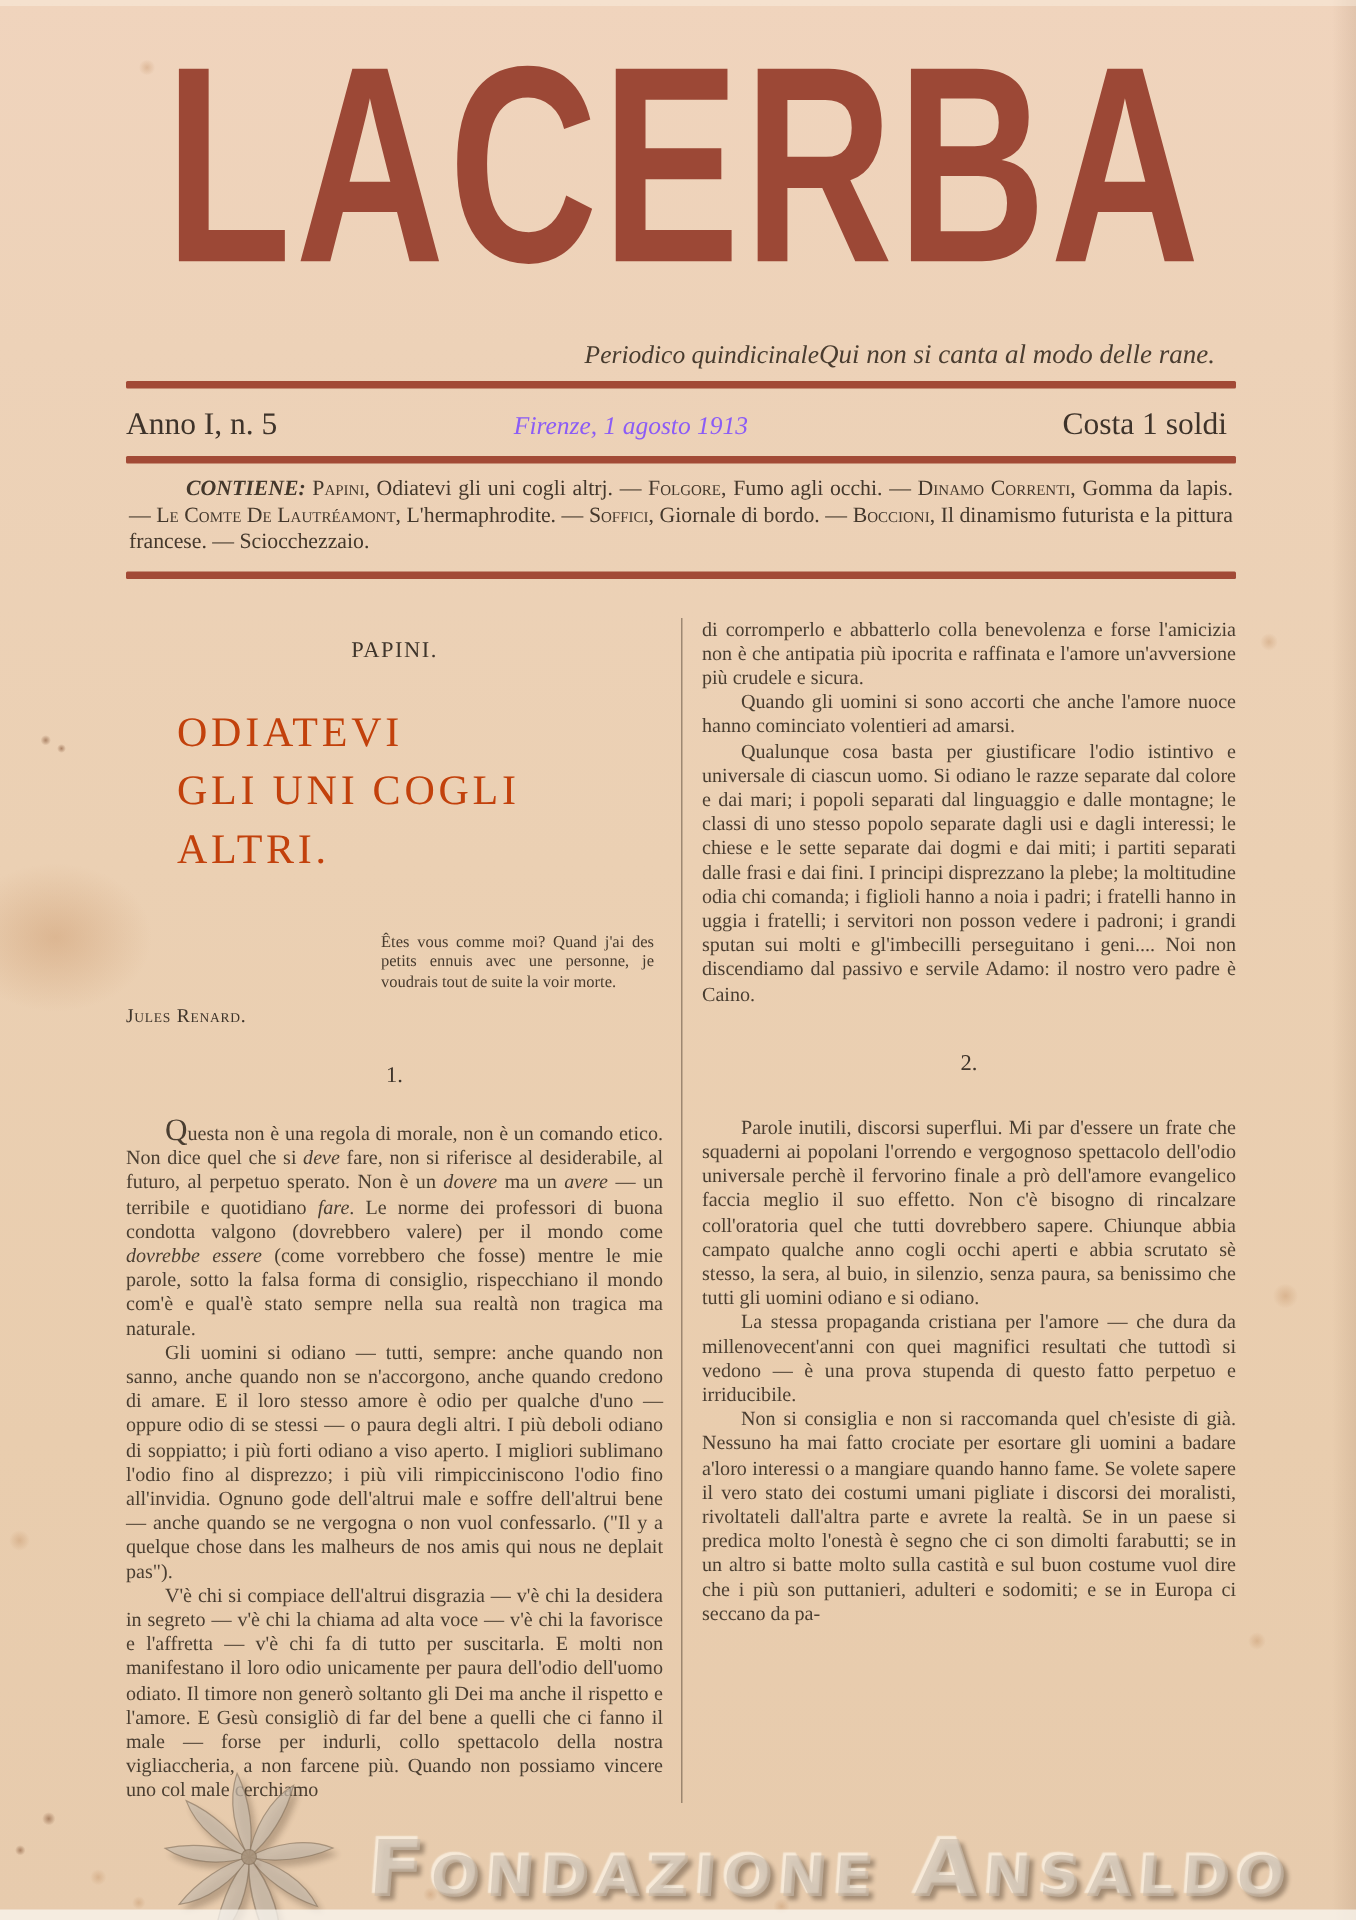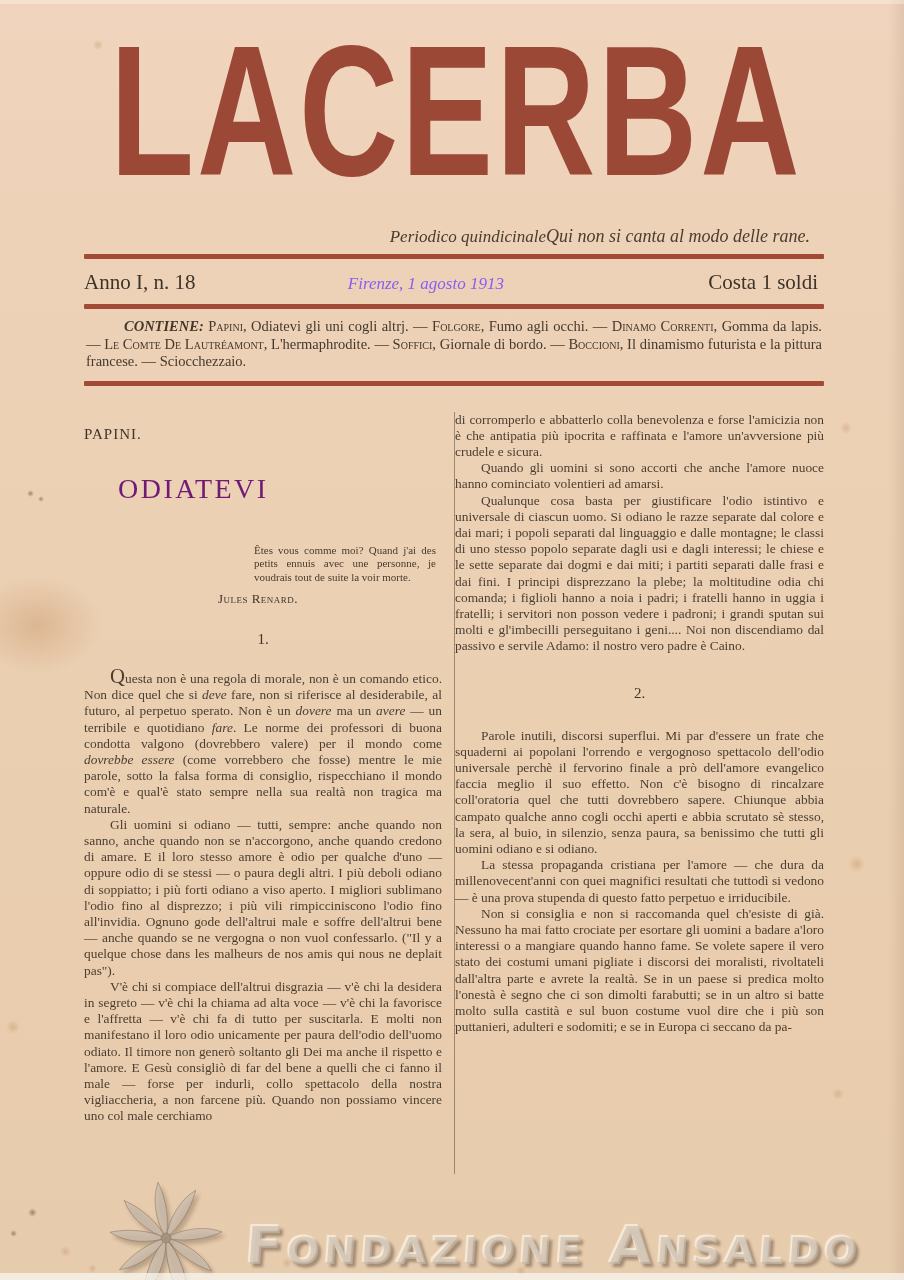--- a/index.html
+++ b/index.html
@@ -47,32 +47,32 @@
     margin:0;padding:9px 2px 10px 2px;font-size:14.5px;line-height:17.5px;
     text-align:justify;color:#44382c;text-indent:38px;
   }
   .contents i{font-style:italic;font-weight:bold;}
   .sc{font-variant:small-caps;}
 
   
   .columns{display:flex;margin-top:26px;min-height:762px;}
   .col{width:50%;box-sizing:border-box;color:#4a3e31;}
   .col-left{padding-right:12px;}
-  .col-right{border-left:1px solid rgba(92,76,60,0.55);}
-  .author{font-size:15px;letter-spacing:1px;color:#3f352b;margin:14px 0 16px 0;}
+  .col-right{border-left:1px solid rgba(92,76,60,0.55);padding-left:13px;}
+  .author{font-size:15px;letter-spacing:1px;color:#3f352b;margin:14px 0 16px 0;text-align:center;}
   .article-title{
     margin:26px 0 0 34px;font-weight:400;font-size:28px;line-height:39px;
-    letter-spacing:2.5px;color:#701a75;
+    letter-spacing:2.5px;color:#c2410c;
   }
   .epigraph{
     width:182px;margin:36px 6px 0 auto;font-size:11px;line-height:13.5px;
     text-align:justify;color:#473b2e;
   }
   .epigraph-author{
-    text-align:center;margin:7px 10px 0 0;font-size:13px;letter-spacing:0.5px;color:#3f352b;
+    text-align:left;margin:7px 10px 0 0;font-size:13px;letter-spacing:0.5px;color:#3f352b;
   }
   .section-no{text-align:center;font-size:15px;margin:24px 0 20px 0;color:#3f352b;}
   .section-no-2{margin:30px 0 26px 0;}
   .para{margin:0;font-size:13.4px;line-height:16.2px;text-align:justify;}
   .para.indent{text-indent:26px;}
   .para.first-para{text-indent:26px;}
   .para.first-para::first-letter{font-size:1.55em;line-height:0.8;}
 
   
   .watermark{
@@ -115,38 +115,39 @@
     <h1 class="masthead-title"><span class="stretch">LACERBA</span></h1>
 
     <div class="tagline-row">
       <span class="tagline-left">Periodico quindicinale</span>
       <span class="tagline-right">Qui non si canta al modo delle rane.</span>
     </div>
 
     <div class="rule rule-1"></div>
 
     <div class="issue-row">
-      <span class="issue-left">Anno I, n. 18</span>
+      <span class="issue-left">Anno I, n. 5</span>
       <span class="issue-center">Firenze, 1 agosto 1913</span>
       <span class="issue-right">Costa 1 soldi</span>
     </div>
 
     <div class="rule"></div>
 
     <p class="contents"><i>CONTIENE:</i> <span class="sc">Papini</span>, Odiatevi gli uni cogli altrj. — <span class="sc">Folgore</span>, Fumo agli occhi. — <span class="sc">Dinamo Correnti</span>, Gomma da lapis. — <span class="sc">Le Comte De Lautréamont</span>, L'hermaphrodite. — <span class="sc">Soffici</span>, Giornale di bordo. — <span class="sc">Boccioni</span>, Il dinamismo futurista e la pittura francese. — Sciocchezzaio.</p>
 
     <div class="rule"></div>
   </header>
 
   <main class="columns">
 
     <section class="col col-left">
       <div class="author">PAPINI.</div>
       <h2 class="article-title">
         <span>ODIATEVI</span><br>
+        <span>GLI UNI COGLI ALTRI.</span>
       </h2>
       <div class="epigraph">Êtes vous comme moi? Quand j'ai des petits ennuis avec une personne, je voudrais tout de suite la voir morte.</div>
       <div class="epigraph-author sc">Jules Renard.</div>
       <div class="section-no">1.</div>
       <p class="para first-para">Questa non è una regola di morale, non è un comando etico. Non dice quel che si <i>deve</i> fare, non si riferisce al desiderabile, al futuro, al perpetuo sperato. Non è un <i>dovere</i> ma un <i>avere</i> — un terribile e quotidiano <i>fare</i>. Le norme dei professori di buona condotta valgono (dovrebbero valere) per il mondo come <i>dovrebbe essere</i> (come vorrebbero che fosse) mentre le mie parole, sotto la falsa forma di consiglio, rispecchiano il mondo com'è e qual'è stato sempre nella sua realtà non tragica ma naturale.</p>
       <p class="para indent">Gli uomini si odiano — tutti, sempre: anche quando non sanno, anche quando non se n'accorgono, anche quando credono di amare. E il loro stesso amore è odio per qualche d'uno — oppure odio di se stessi — o paura degli altri. I più deboli odiano di soppiatto; i più forti odiano a viso aperto. I migliori sublimano l'odio fino al disprezzo; i più vili rimpicciniscono l'odio fino all'invidia. Ognuno gode dell'altrui male e soffre dell'altrui bene — anche quando se ne vergogna o non vuol confessarlo. ("Il y a quelque chose dans les malheurs de nos amis qui nous ne deplait pas").</p>
       <p class="para indent">V'è chi si compiace dell'altrui disgrazia — v'è chi la desidera in segreto — v'è chi la chiama ad alta voce — v'è chi la favorisce e l'affretta — v'è chi fa di tutto per suscitarla. E molti non manifestano il loro odio unicamente per paura dell'odio dell'uomo odiato. Il timore non generò soltanto gli Dei ma anche il rispetto e l'amore. E Gesù consigliò di far del bene a quelli che ci fanno il male — forse per indurli, collo spettacolo della nostra vigliaccheria, a non farcene più. Quando non possiamo vincere uno col male cerchiamo</p>
     </section>
 
     <section class="col col-right">

